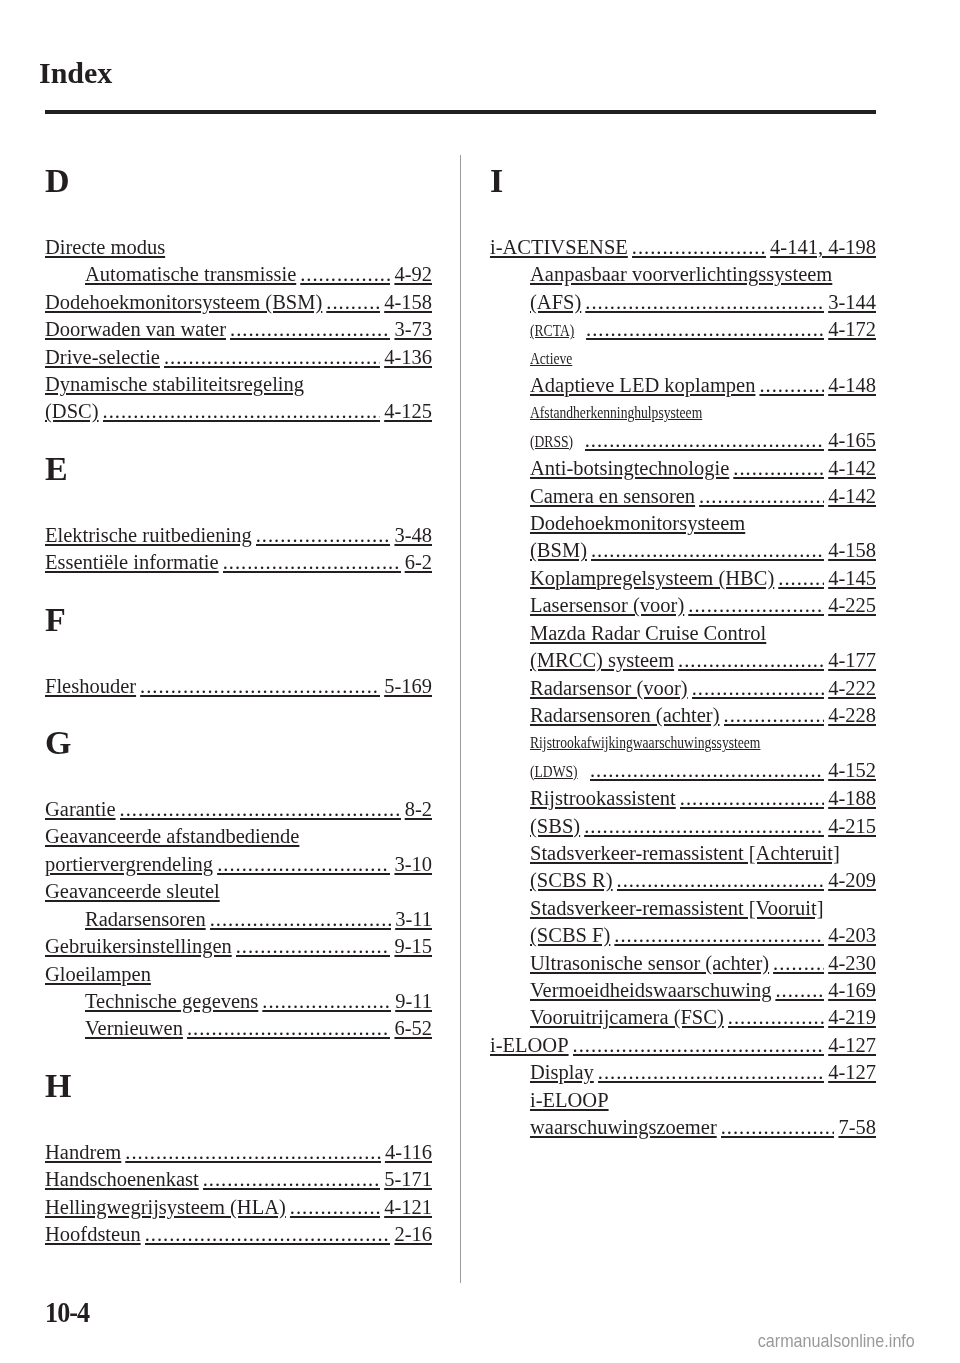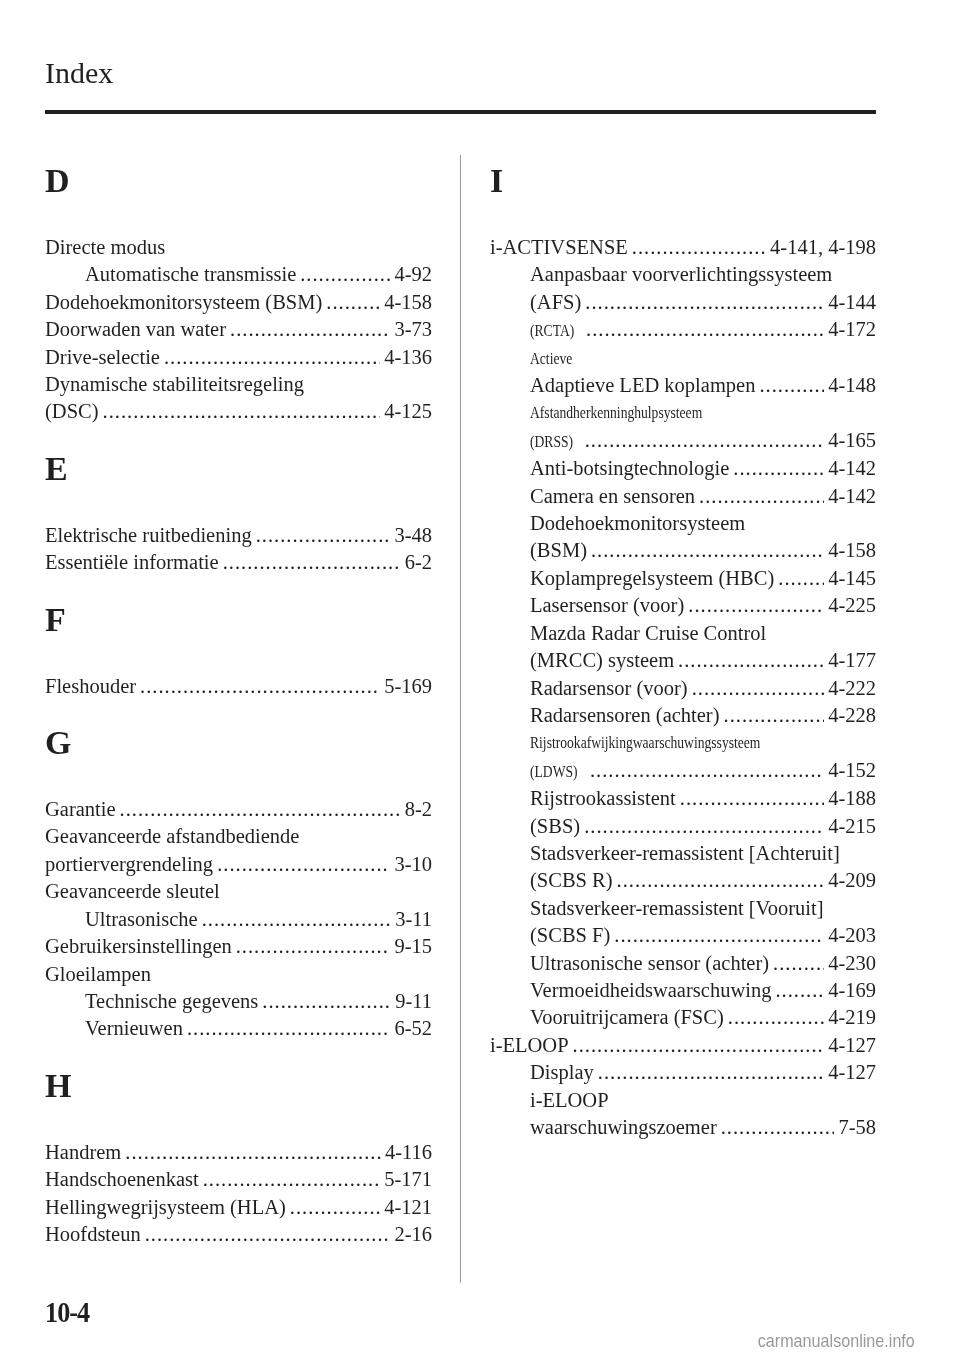--- a/index.html
+++ b/index.html
@@ -1,26 +1,26 @@
 <!DOCTYPE html>
 <html><head>
 <meta charset="utf-8">
 <style>
   html, body { margin: 0; padding: 0; background: #ffffff; }
   body { width: 960px; height: 1363px; position: relative; overflow: hidden;
          font-family: "Liberation Serif", "DejaVu Serif", serif; color: #231f20; }
-  .header-title { position: absolute; left: 45px; top: 58px; font-size: 30px; font-weight: normal; line-height: 1; }
+  .header-title { position: absolute; left: 39px; top: 58px; font-size: 30px; font-weight: bold; line-height: 1; }
   .header-rule { position: absolute; left: 45px; top: 110px; width: 831px; height: 4px; background: #231f20; }
   .col-divider { position: absolute; left: 460px; top: 155px; width: 1px; height: 1128px; background: #9a9a9a; }
   .col { position: absolute; top: 150px; }
   .col-left { left: 45px; width: 387px; }
   .col-right { left: 490px; width: 386px; }
   .letter { font-size: 34px; font-weight: bold; line-height: 1; margin: 14px 0 36px 0; height: 34px; }
   .section + .section .letter { margin-top: 26px; }
-  .entry { display: flex; align-items: baseline; font-size: 20.5px; line-height: 27.4px; white-space: nowrap; }
+  .entry { display: flex; align-items: baseline; font-size: 20.5px; line-height: 27.4px; white-space: nowrap; text-decoration: underline; }
   .entry.ind { padding-left: 40px; text-align: right; }
   .entry .label { flex: 0 0 auto; }
   .entry .dots { flex: 1 1 auto; overflow: hidden; margin: 0 4px; letter-spacing: 1px; }
   .entry .dots::before { content: "......................................................................................................................................................................."; }
   .entry .page { flex: 0 0 auto; }
   .entry.narrow .label { font-size: 16px; transform: scaleX(0.85); transform-origin: left center; display: inline-block; }
   .entry.narrow { }
   .footer-page { position: absolute; left: 45px; top: 1296px; font-size: 29px; font-weight: bold; letter-spacing: -1px; transform: scaleX(0.9); transform-origin: left; }
   .watermark { position: absolute; right: 45px; top: 1330px; font-family: "Liberation Sans", sans-serif;
                font-size: 19px; color: #9a9a9a; transform: scaleX(0.85); transform-origin: right; }
@@ -100,21 +100,21 @@
       </div>
       <div class="entry">
         <span class="label">portiervergrendeling</span>
         <span class="dots"></span>
         <span class="page">3-10</span>
       </div>
       <div class="entry">
         <span class="label">Geavanceerde sleutel</span>
       </div>
       <div class="entry ind">
-        <span class="label">Ultrasonische</span>
+        <span class="label">Radarsensoren</span>
         <span class="dots"></span>
         <span class="page">3-11</span>
       </div>
       <div class="entry">
         <span class="label">Gebruikersinstellingen</span>
         <span class="dots"></span>
         <span class="page">9-15</span>
       </div>
       <div class="entry">
         <span class="label">Gloeilampen</span>
@@ -161,21 +161,21 @@
         <span class="label">i-ACTIVSENSE</span>
         <span class="dots"></span>
         <span class="page">4-141, 4-198</span>
       </div>
       <div class="entry ind">
         <span class="label">Aanpasbaar voorverlichtingssysteem</span>
       </div>
       <div class="entry ind">
         <span class="label">(AFS)</span>
         <span class="dots"></span>
-        <span class="page">4-144</span>
+        <span class="page">3-144</span>
       </div>
       <div class="entry ind narrow">
         <span class="label">(RCTA)</span>
         <span class="dots"></span>
         <span class="page">4-172</span>
       </div>
       <div class="entry ind narrow">
         <span class="label">Actieve</span>
       </div>
       <div class="entry ind">

